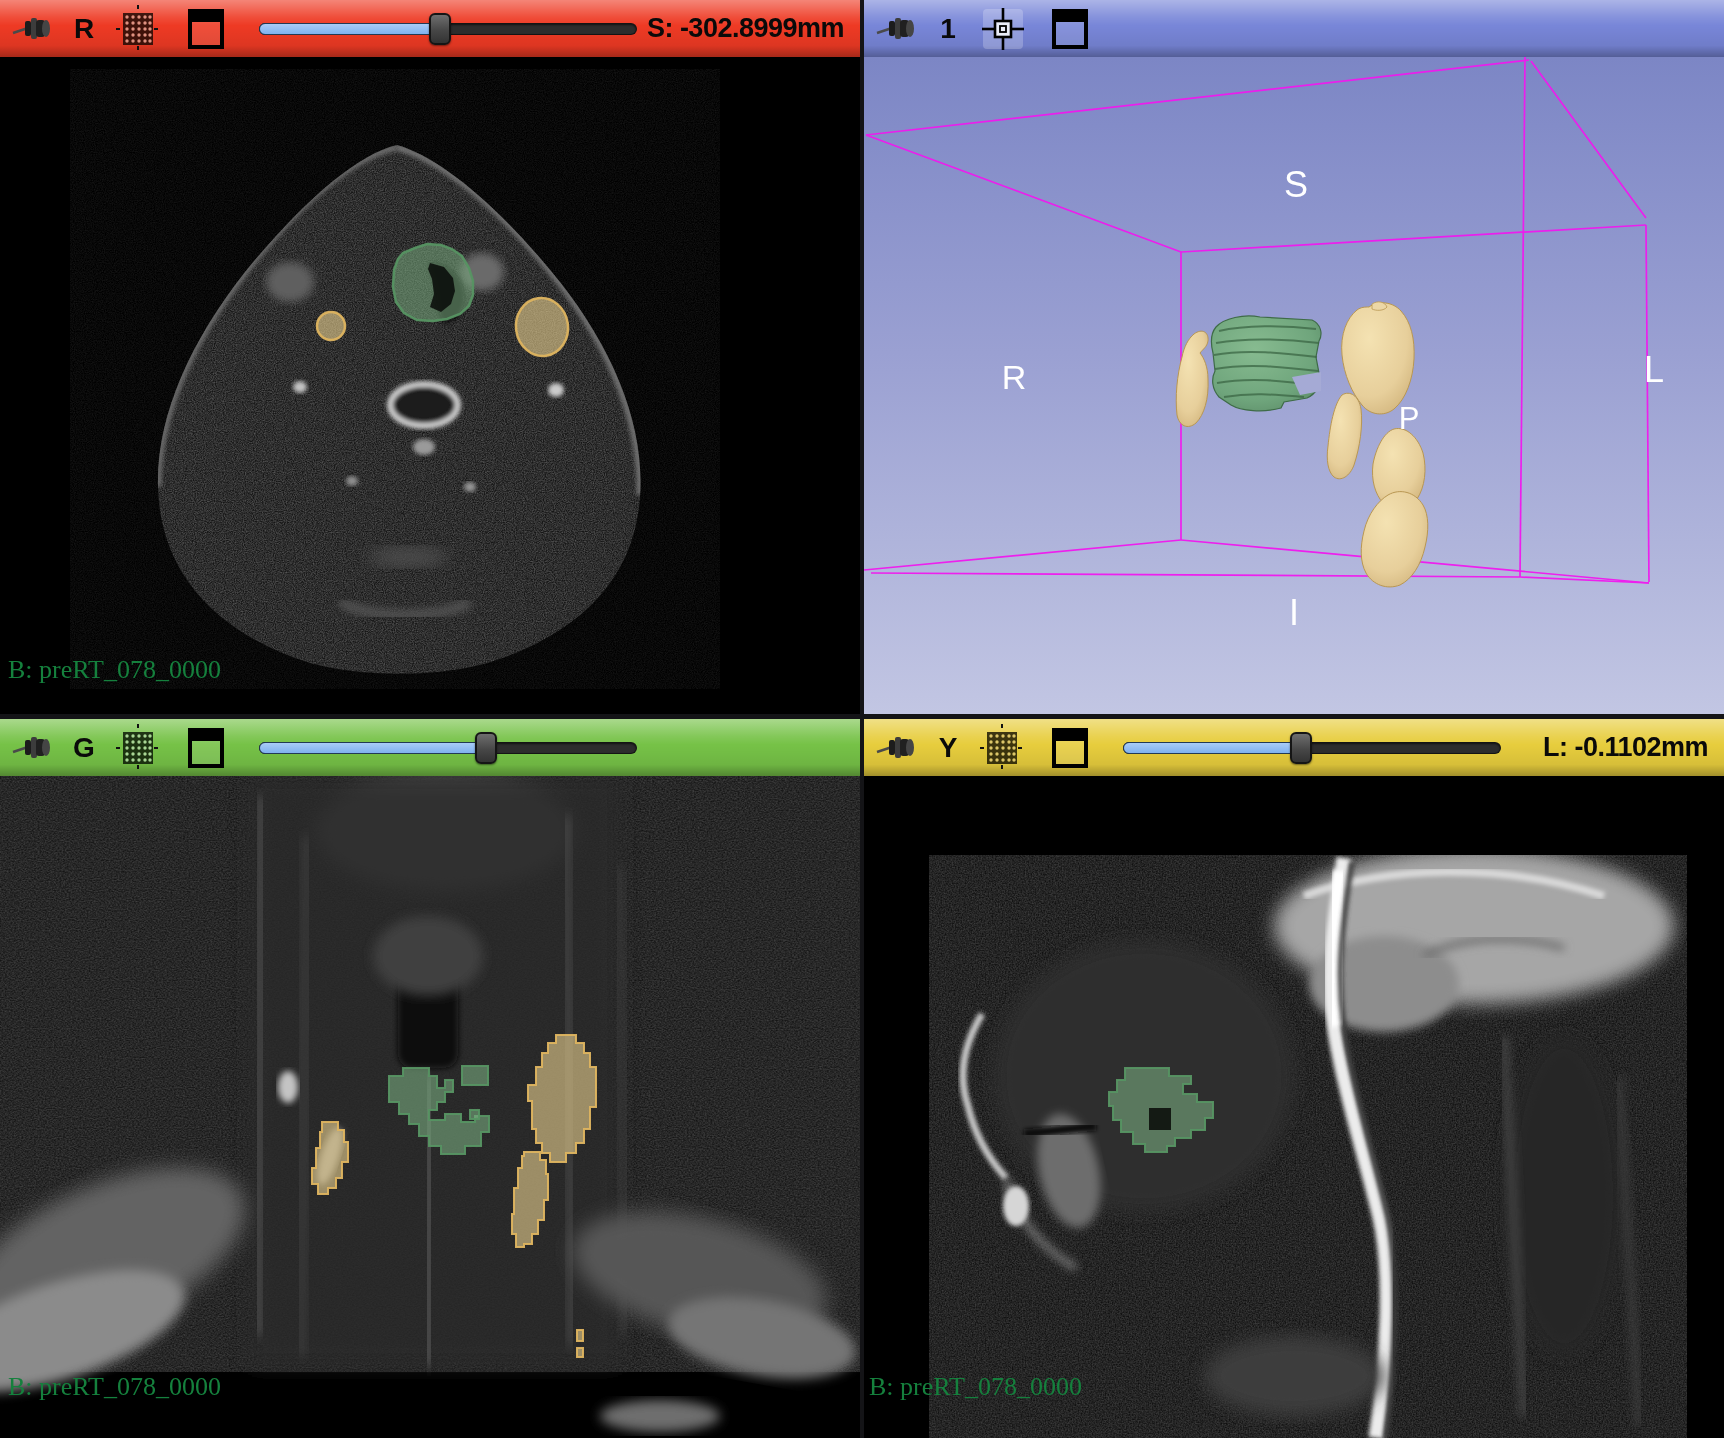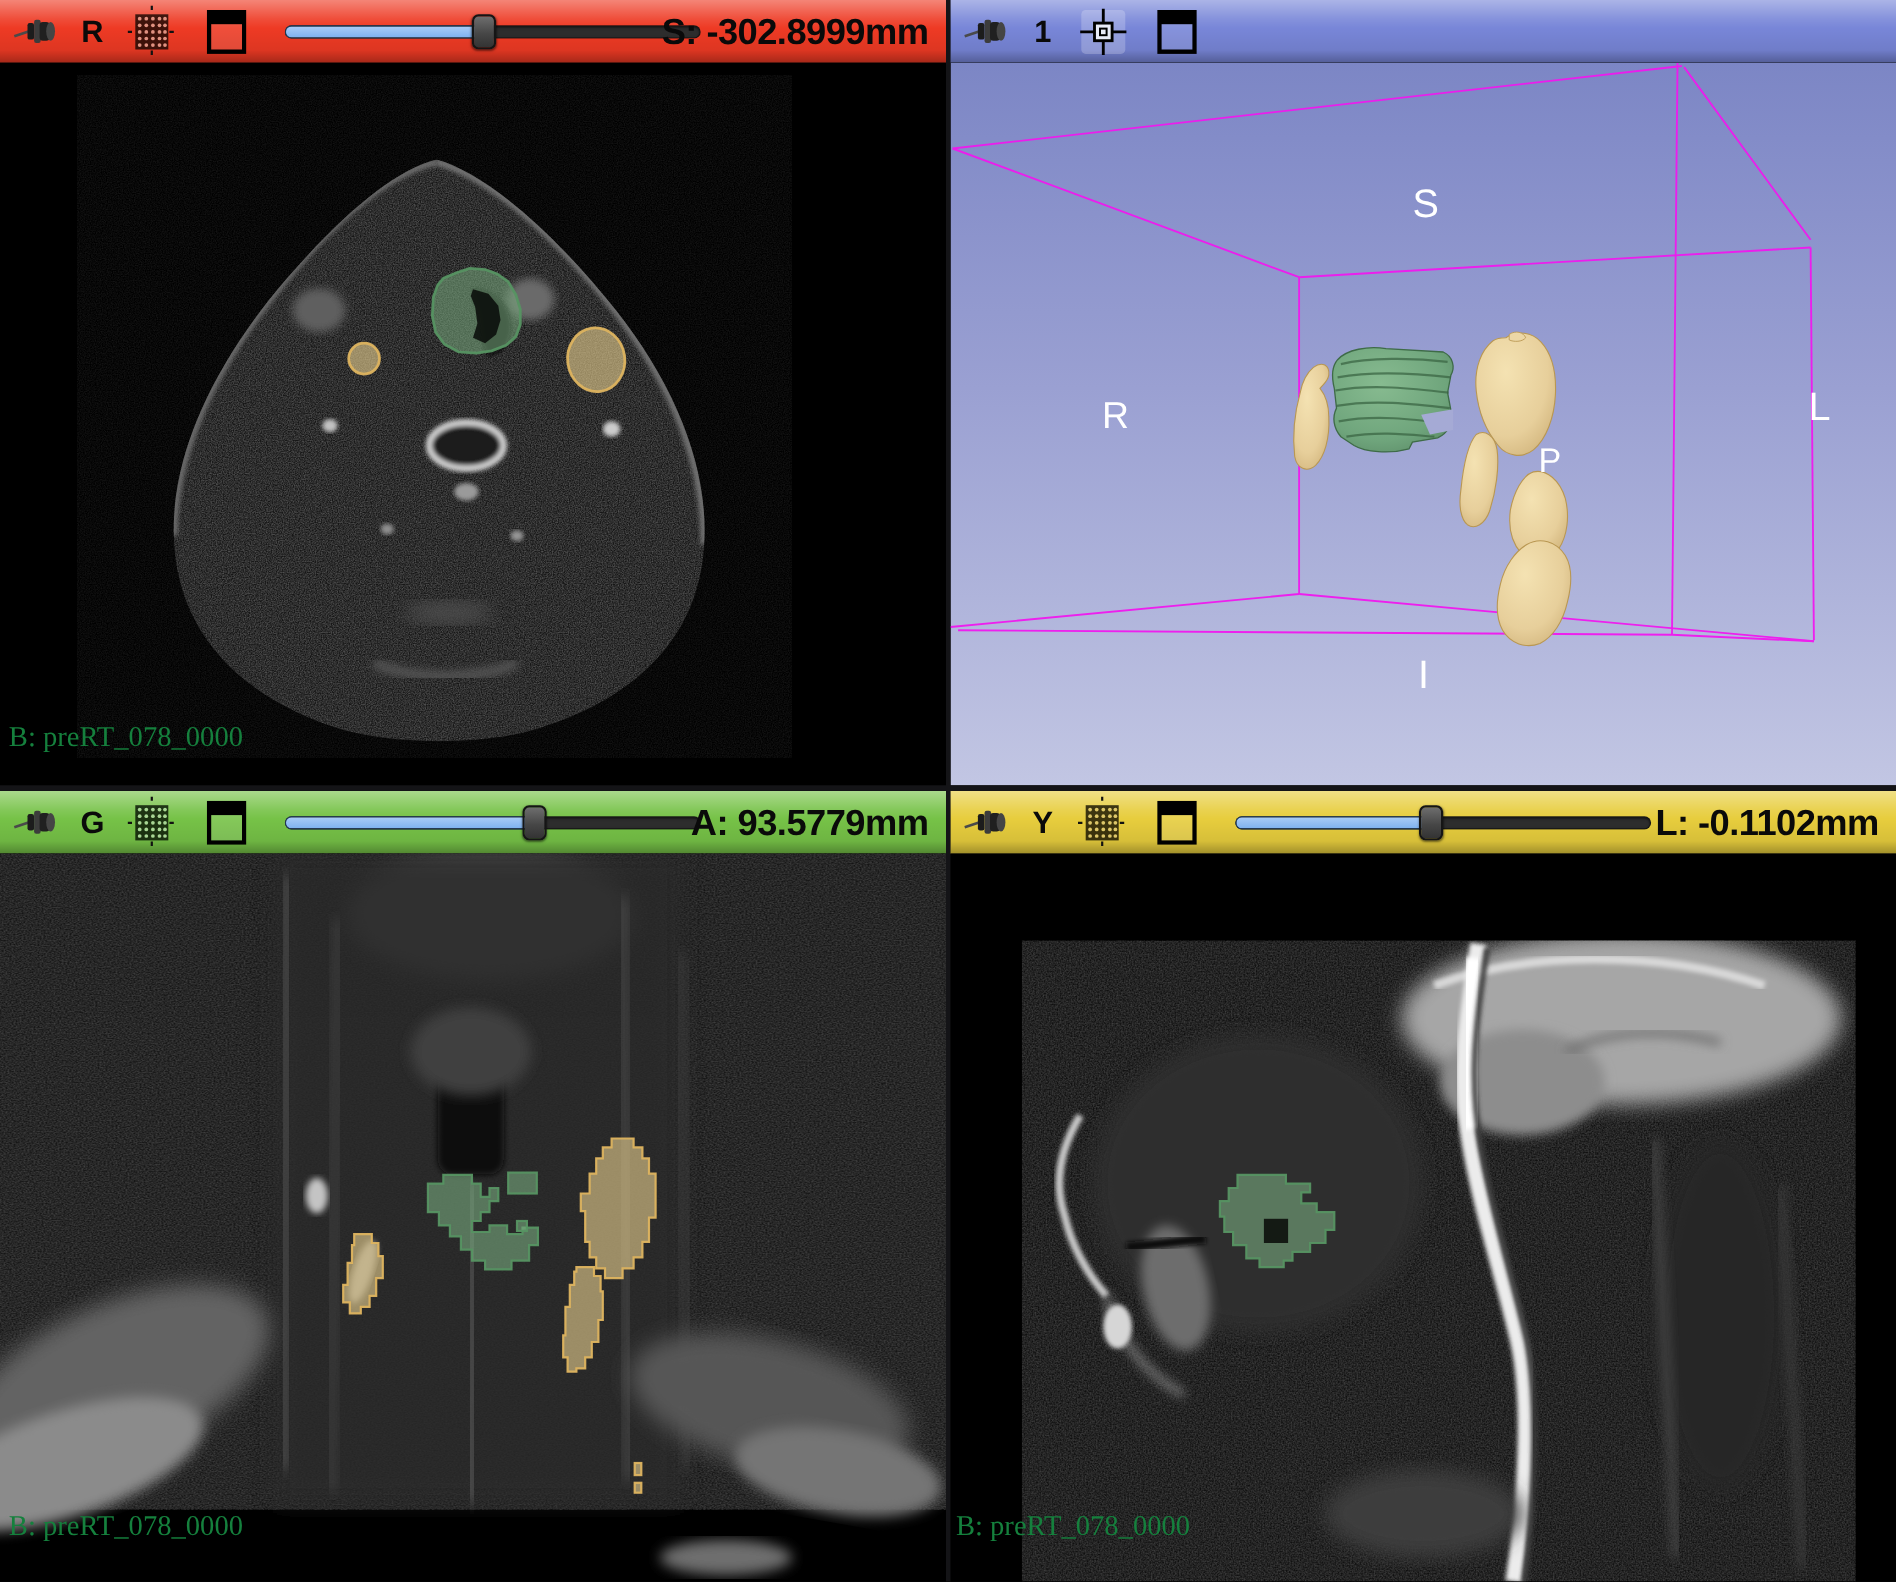--- a/index.html
+++ b/index.html
@@ -19,21 +19,21 @@
   .win-ic{left:188px;}
   .slider{left:259px;width:378px;top:23px;height:12px;position:absolute;}
   .track{position:absolute;inset:0;background:#2d2d2d;border:1px solid rgba(0,0,0,.55);
          border-radius:7px;box-shadow:inset 0 1px 2px rgba(0,0,0,.6);}
   .fill{position:absolute;left:0;top:0;height:12px;background:linear-gradient(180deg,#a9ccf7,#7fb2ef);
         border:1px solid #223a55;border-radius:7px;box-sizing:border-box;}
   .handle{position:absolute;top:-10px;width:22px;height:32px;border-radius:6px;
         background:linear-gradient(180deg,#6e6e6e,#474747 55%,#333);
         border:2px solid #151515;box-sizing:border-box;box-shadow:0 1px 2px rgba(0,0,0,.5);}
   .bar-value{position:absolute;right:16px;top:0;height:57px;display:flex;align-items:center;
-        font-size:33px;font-weight:bold;color:#0a0a0a;letter-spacing:-0.5px;}
+        font-size:27px;font-weight:bold;color:#0a0a0a;letter-spacing:-0.5px;}
   
   .viewport{position:absolute;left:0;background:#000;}
   .corner-label{position:absolute;left:8px;color:#15803d;
         font-family:"Liberation Serif","DejaVu Serif",serif;font-size:26px;}
   svg{display:block;}
 </style>
 </head>
 <body>
 
 <div id="stage">
@@ -298,21 +298,20 @@
         <svg width="36" height="40" viewBox="0 0 36 40">
           <rect x="2" y="2" width="32" height="36" fill="rgba(255,255,255,0.10)" stroke="#000" stroke-width="4"></rect>
           <rect x="2" y="2" width="32" height="11" fill="#000"></rect>
         </svg>
       </div>
       <div class="slider">
         <div class="track"></div>
         <div class="fill" style="width: 60%;"></div>
         <div class="handle" style="left: calc(60% - 11px);"></div>
       </div>
-      <div class="bar-value">A: 93.5779mm</div>
     </div>
 
     <div class="viewport" style="top:57px;width:860px;height:662px;">
       <svg width="860" height="662" viewBox="0 0 860 662">
         <defs>
           <filter id="spk2" x="0" y="0" width="100%" height="100%">
             <feTurbulence type="fractalNoise" baseFrequency="0.55 0.9" numOctaves="2" seed="11" stitchTiles="stitch"></feTurbulence>
             <feColorMatrix type="matrix" values="0 0 0 0 0.7  0 0 0 0 0.7  0 0 0 0 0.7  0 0 0 1.1 -0.2"></feColorMatrix>
           </filter>
           <filter id="cb3">

